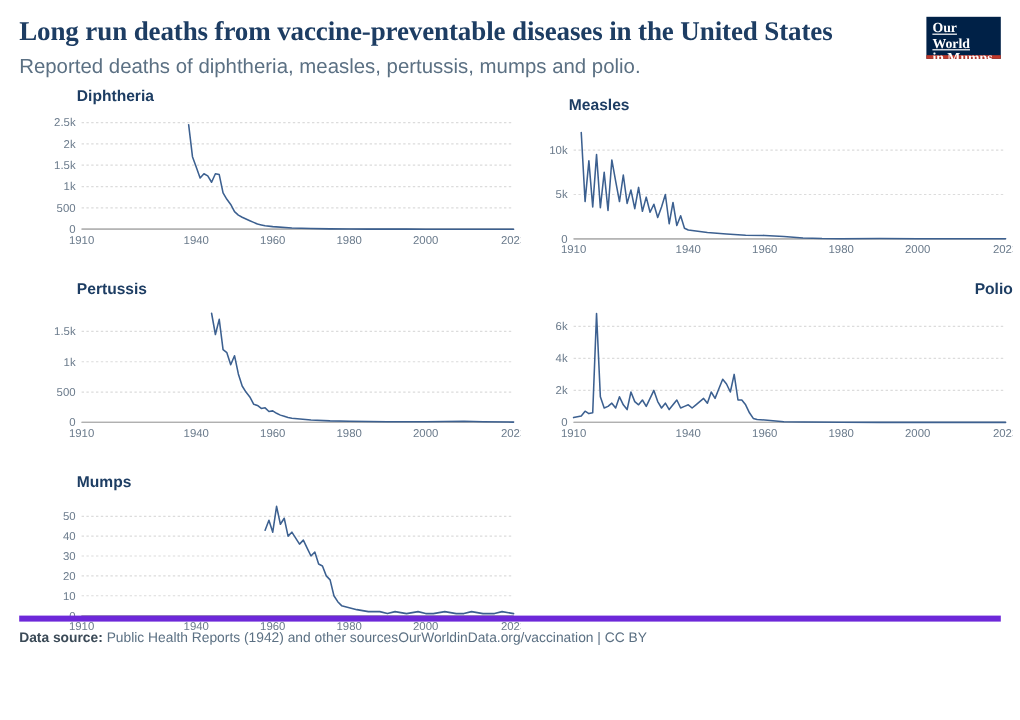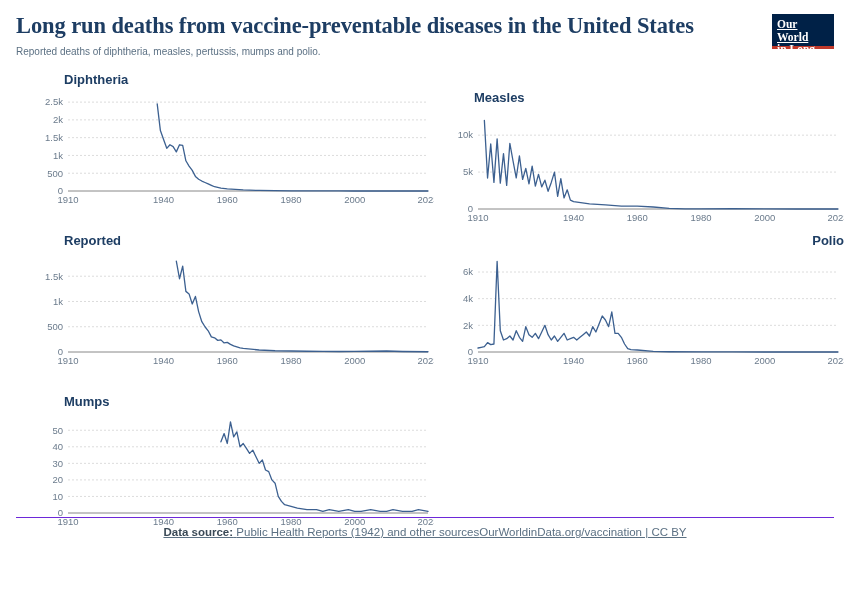--- a/index.html
+++ b/index.html
@@ -29,21 +29,21 @@
   .title {
     font-family: "Liberation Serif", serif;
     font-size: 22.5px;
     font-weight: 700;
     color: #1d3d63;
     letter-spacing: -0.1px;
     margin: 0;
     line-height: 1.1;
   }
   .subtitle {
-    font-size: 10px;
+    font-size: 17px;
     color: #5b7083;
     margin-top: 7px;
     line-height: 1.2;
   }
   .owid-logo {
     position: absolute;
     right: 0;
     top: 0;
     width: 62px;
     height: 35px;
@@ -77,39 +77,38 @@
     margin: 0 0 2px 26px;
   }
   .plot-wrap {
     position: relative;
   }
   .plot-svg {
     display: block;
   }
   
   #panel-diphtheria { left: 22px;  top: 0px;   width: 396px; }
-  #panel-measles    { left: 432px; top: 18px;   width: 396px; }
+  #panel-measles    { left: 432px; top: 8px;   width: 396px; }
   #panel-pertussis  { left: 22px;  top: 161px; width: 396px; }
   #panel-polio      { left: 432px; top: 161px; width: 396px; text-align: right; }
   #panel-mumps      { left: 22px;  top: 322px; width: 396px; }
 
   
   .footer {
     position: absolute;
     left: 16px;
     right: 16px;
     bottom: 10px;
-    border-top: 1px solid #6d28d9;
+    border-top: 5px solid #6d28d9;
     padding-top: 8px;
     font-size: 11.5px;
     color: #5b7083;
     display: flex;
-    justify-content: center;
+    justify-content: flex-start;
     align-items: baseline;
-    text-decoration: underline;
   }
   .footer .src-label { font-weight: 700; color: #3b4a57; }
   .footer .right { color: #5b7083; }
 
   text.tick {
     font-family: "Liberation Sans", sans-serif;
     font-size: 9.5px;
     fill: #6b7b8c;
   }
   text.tick-y {
@@ -121,21 +120,21 @@
 </head>
 <body>
 
 <div class="page">
 
   <div class="header">
     <h1 class="title">Long run deaths from vaccine-preventable diseases in the United States</h1>
     <div class="subtitle">Reported deaths of diphtheria, measles, pertussis, mumps and polio.</div>
     <div class="owid-logo">
       <span>Our World</span>
-      <span>in Long</span>
+      <span>in Mumps</span>
     </div>
   </div>
 
   <div class="grid">
     <div class="panel" id="panel-diphtheria">
       <div class="panel-title">Diphtheria</div>
       <div class="plot-wrap">
           <svg width="396" height="120" class="plot-svg">
             <line x1="30" x2="390" y1="102" y2="102" stroke="#b0b0b0" stroke-width="1" stroke-dasharray="0"></line>
             <text x="25" y="105.3" text-anchor="end" class="tick-y">0</text>
@@ -175,21 +174,21 @@
             <text x="125.57522123893806" y="114" text-anchor="middle" class="tick">1940</text>
             <text x="189.2920353982301" y="114" text-anchor="middle" class="tick">1960</text>
             <text x="253.0088495575221" y="114" text-anchor="middle" class="tick">1980</text>
             <text x="316.72566371681415" y="114" text-anchor="middle" class="tick">2000</text>
             <text x="390" y="114" text-anchor="middle" class="tick">2023</text>
             <polyline points="36.37,13.38 39.56,70.98 42.74,37.02 45.93,75.42 49.12,31.85 52.30,76.15 55.49,46.62 58.67,78.37 61.86,36.28 65.04,54.00 68.23,70.98 71.42,48.83 74.60,72.46 77.79,61.38 80.97,76.89 84.16,59.17 87.35,79.11 90.53,67.29 93.72,79.85 96.90,73.20 100.09,84.28 103.27,75.42 106.46,65.08 109.65,89.45 112.83,71.72 116.02,90.92 119.20,82.80 122.39,93.14 125.58,94.62 141.50,96.83 157.43,97.94 173.36,99.05 189.29,99.19 205.22,100.01 221.15,101.34 237.08,101.82 253.01,101.89 284.87,101.74 316.73,101.96 348.58,101.99 390.00,101.99" fill="none" stroke="#3c6090" stroke-width="1.3" stroke-linejoin="round" stroke-linecap="round"></polyline>
           </svg>
         </div>
     </div>
     <div class="panel" id="panel-pertussis">
-      <div class="panel-title">Reported</div>
+      <div class="panel-title">Pertussis</div>
       <div class="plot-wrap">
           <svg width="396" height="120" class="plot-svg">
             <line x1="30" x2="390" y1="102" y2="102" stroke="#b0b0b0" stroke-width="1" stroke-dasharray="0"></line>
             <text x="25" y="105.3" text-anchor="end" class="tick-y">0</text>
             <line x1="30" x2="390" y1="76.73684210526315" y2="76.73684210526315" stroke="#dcdcdc" stroke-width="1" stroke-dasharray="2,2"></line>
             <text x="25" y="80.03684210526315" text-anchor="end" class="tick-y">500</text>
             <line x1="30" x2="390" y1="51.473684210526315" y2="51.473684210526315" stroke="#dcdcdc" stroke-width="1" stroke-dasharray="2,2"></line>
             <text x="25" y="54.77368421052631" text-anchor="end" class="tick-y">1k</text>
             <line x1="30" x2="390" y1="26.21052631578948" y2="26.21052631578948" stroke="#dcdcdc" stroke-width="1" stroke-dasharray="2,2"></line>
             <text x="25" y="29.51052631578948" text-anchor="end" class="tick-y">1.5k</text>

